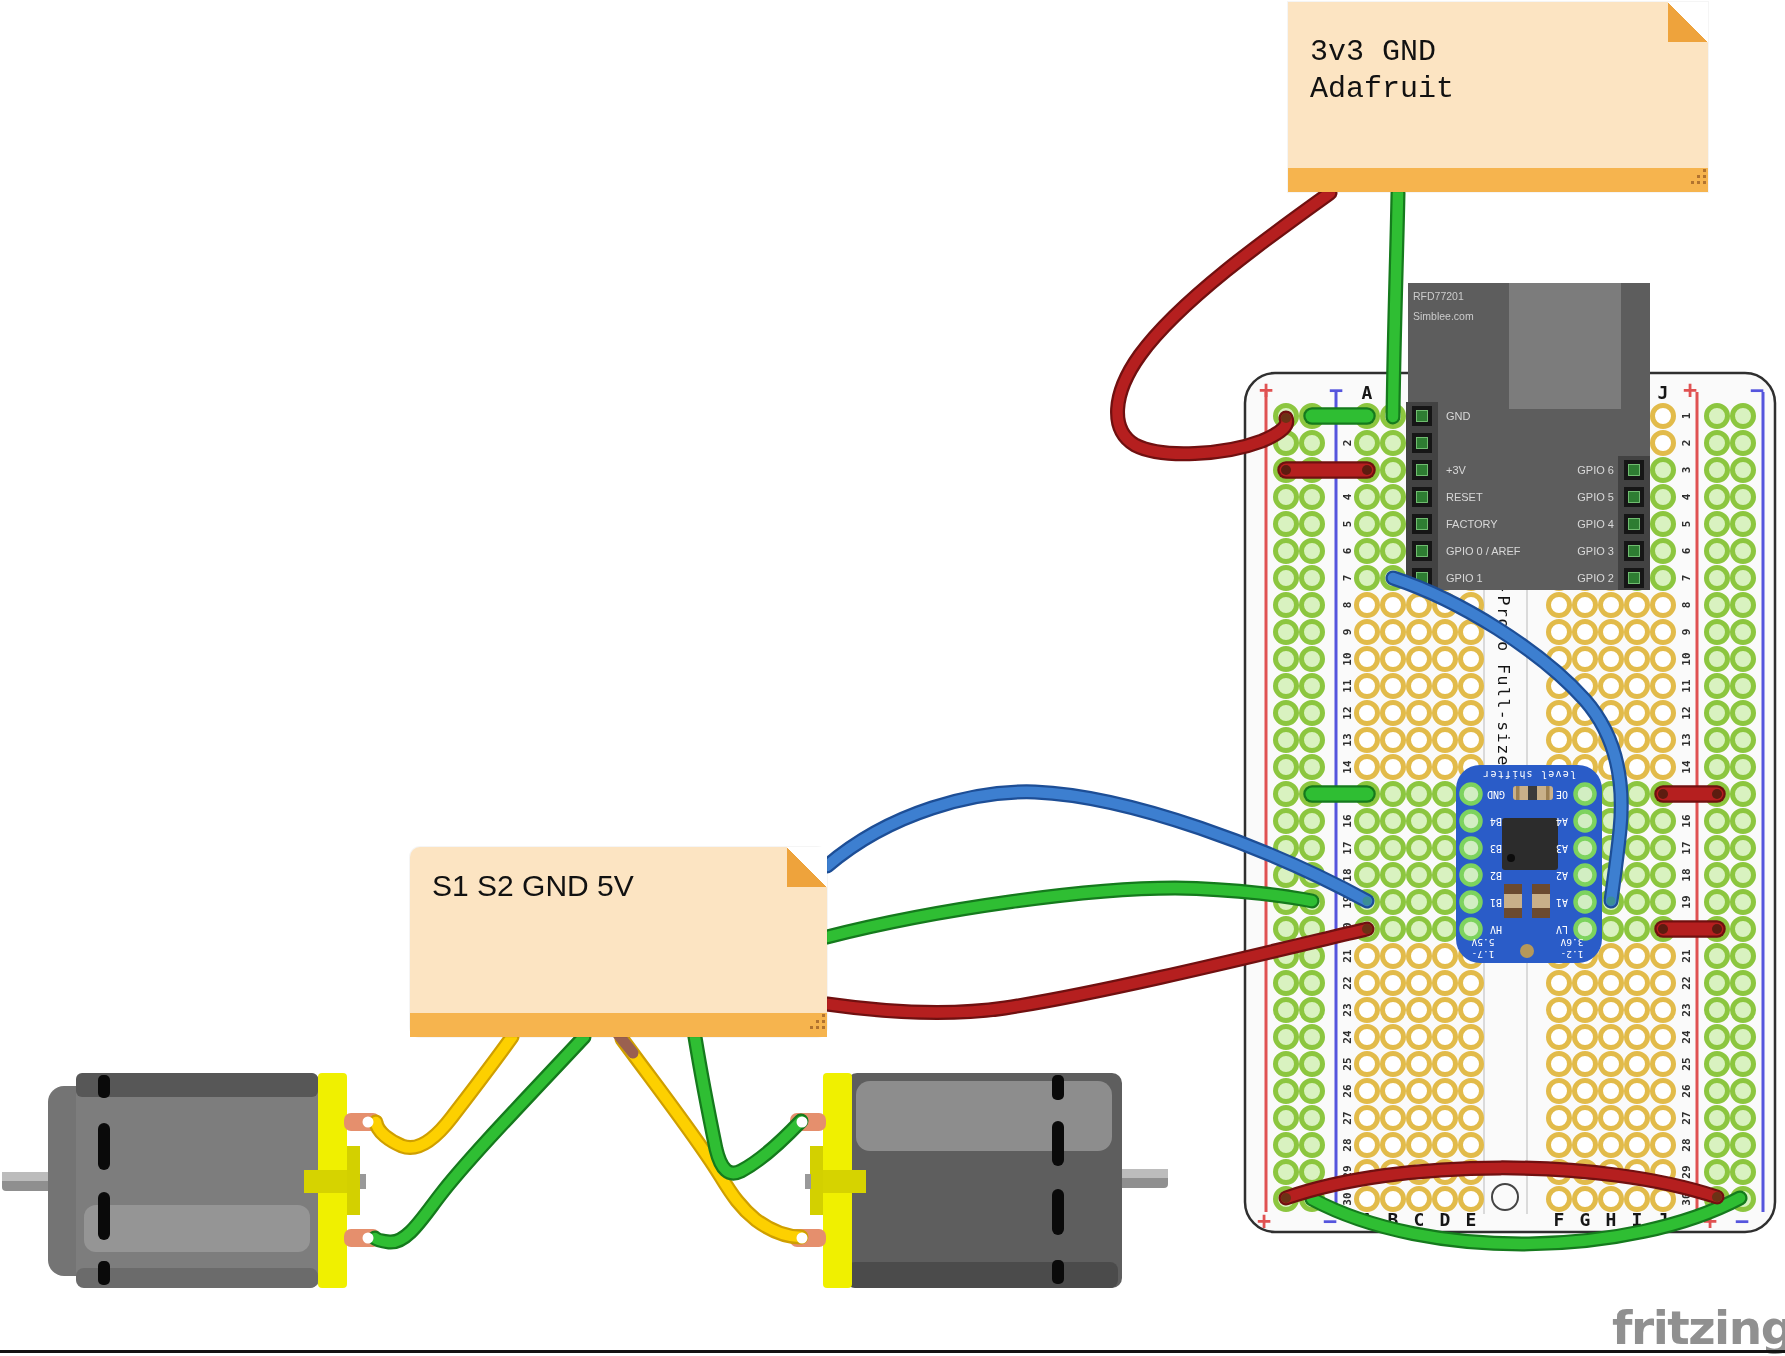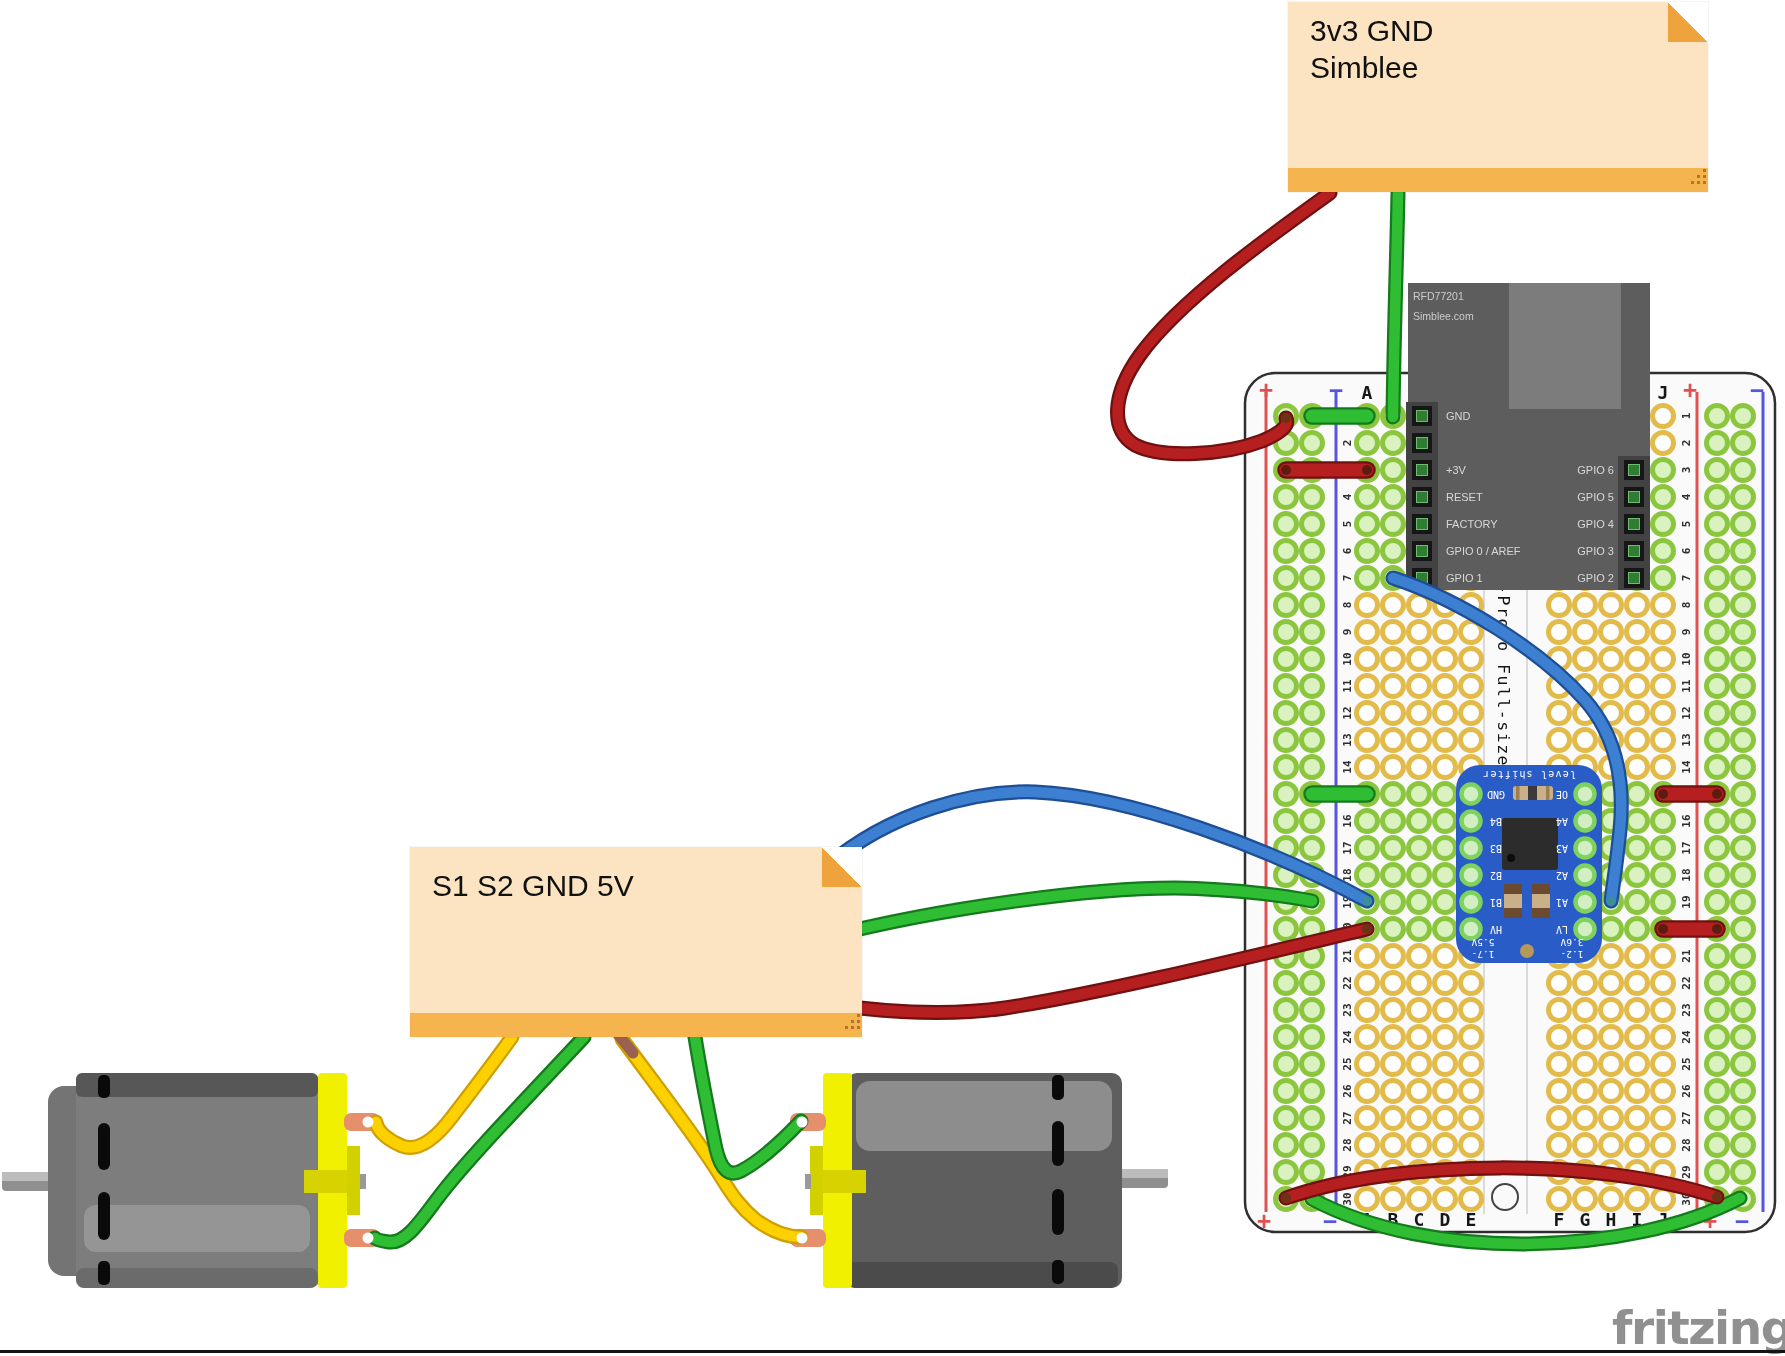--- a/index.html
+++ b/index.html
@@ -6,21 +6,21 @@
   #stage{position:relative;width:1785px;height:1356px;overflow:hidden;background:var(--bg,#fff);
          font-family:"Liberation Sans",sans-serif;}
   #scene{position:absolute;left:0;top:0;}
   
   .note{position:absolute;background:var(--note-bg);box-shadow:0 0 0 1px rgba(0,0,0,0.04);}
   .note-strip{position:absolute;left:0;right:0;bottom:0;height:24px;background:var(--note-strip);}
   .note-fold{position:absolute;right:0;top:0;width:40px;height:40px;
              background:linear-gradient(to top right,var(--note-fold) 0 50%,#ffffff 50% 100%);}
   .note-lines{position:absolute;left:22px;top:0;right:6px;color:var(--note-text);
               font-size:30px;white-space:pre;}
-  #note-power .note-lines{padding-top:10px;line-height:37px;}
+  #note-power .note-lines{padding-top:32px;line-height:37px;font-family:Liberation Mono, monospace;}
   #note-driver .note-lines{padding-top:18px;line-height:41px;}
   .note-grip{position:absolute;right:14px;bottom:8px;width:3px;height:3px;background:rgba(140,80,30,.65);
              box-shadow:6px 0 rgba(140,80,30,.65),12px 0 rgba(140,80,30,.65),
                         6px -6px rgba(140,80,30,.65),12px -6px rgba(140,80,30,.65),
                         12px -12px rgba(140,80,30,.65);}
   
   text{font-family:"DejaVu Sans Mono",monospace;}
   .bb-letter{font-size:18px;font-weight:bold;fill:#161616;}
   .bb-num{font-size:11px;font-weight:bold;fill:#2e2e2e;}
   .bb-pm{font-family:"Liberation Sans",sans-serif;font-size:25px;font-weight:bold;}
@@ -759,27 +759,27 @@
     <g id="g-term-holes">
       <circle cx="368" cy="1122" r="5.5" fill="#ffffff"></circle>
       <circle cx="368" cy="1238" r="5.5" fill="#ffffff"></circle>
       <circle cx="802" cy="1122" r="5.5" fill="#ffffff"></circle>
       <circle cx="802" cy="1238" r="5.5" fill="#ffffff"></circle>
     </g>
   </svg>
 
   <div class="note" id="note-power" style="left:1288px;top:2px;width:420px;height:190px;">
     <div class="note-fold"></div>
-    <div class="note-lines"><div>3v3 GND</div><div>Simblee</div></div>
+    <div class="note-lines"><div>3v3 GND</div><div>Adafruit</div></div>
     <div class="note-strip">
       <div class="note-grip"></div>
     </div>
   </div>
 
-  <div class="note" id="note-driver" style="left:410px;top:847px;width:452px;height:190px;">
+  <div class="note" id="note-driver" style="left:410px;top:847px;width:417px;height:190px;border-radius:10px;">
     <div class="note-fold"></div>
     <div class="note-lines"><div>S1 S2 GND 5V</div><div>&nbsp;</div></div>
     <div class="note-strip">
       <div class="note-grip"></div>
     </div>
   </div>
 
   <div id="logo">fritzing</div>
   <div id="bottom-line"></div>
 </div>

